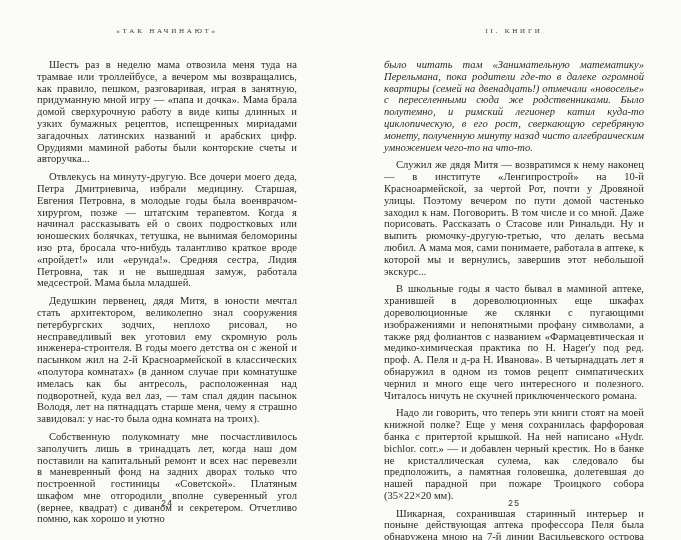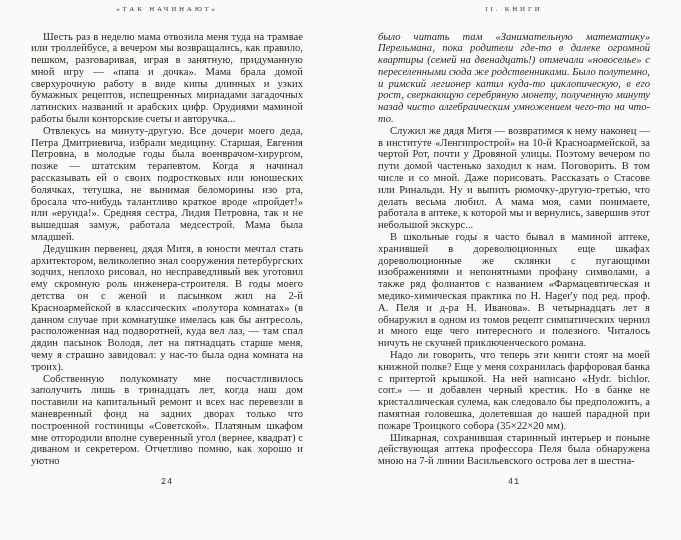--- a/index.html
+++ b/index.html
@@ -11,21 +11,20 @@
     height: 540px;
     background: #fafaf8;
     overflow: hidden;
     font-family: "Liberation Serif", serif;
   }
   .spread {
     position: relative;
     width: 681px;
     height: 495px;
     display: flex;
-    align-items: center;
   }
   .page {
     position: relative;
     width: 272px;
     height: 540px;
   }
   .page-left  { margin-left: 31px; }
   .page-right { margin-left: 75px; }
 
   .running-head {
@@ -43,21 +42,21 @@
     position: absolute;
     top: 53px;
     left: 0;
     right: 0;
     font-size: 10.6px;
     line-height: 11.8px;
     text-align: justify;
     color: #2c2a27;
   }
   .para {
-    margin: 0;
+    margin: 6px;
     text-indent: 12px;
   }
   .para.no-indent {
     text-indent: 0;
     font-style: italic;
   }
   .folio {
     position: absolute;
     top: 499px;
     left: 0;
@@ -89,16 +88,16 @@
   <div class="page page-right">
     <div class="running-head">II. КНИГИ</div>
     <div class="page-body">
 
     <p class="para no-indent">было читать там «Занимательную математику» Перельмана, пока родители где-то в далеке огромной квартиры (семей на двенадцать!) отмечали «новоселье» с переселенными сюда же родственниками. Было полутемно, и римский легионер катил куда-то циклопическую, в его рост, сверкающую серебряную монету, полученную минуту назад чисто алгебраическим умножением чего-то на что-то.</p>
         <p class="para">Служил же дядя Митя — возвратимся к нему наконец — в институте «Ленгипрострой» на 10-й Красноармейской, за чертой Рот, почти у Дровяной улицы. Поэтому вечером по пути домой частенько заходил к нам. Поговорить. В том числе и со мной. Даже порисовать. Рассказать о Стасове или Ринальди. Ну и выпить рюмочку-другую-третью, что делать весьма любил. А мама моя, сами понимаете, работала в аптеке, к которой мы и вернулись, завершив этот небольшой экскурс...</p>
         <p class="para">В школьные годы я часто бывал в маминой аптеке, хранившей в дореволюционных еще шкафах дореволюционные же склянки с пугающими изображениями и непонятными профану символами, а также ряд фолиантов с названием «Фармацевтическая и медико-химическая практика по H. Hager'у под ред. проф. А. Пеля и д-ра Н. Иванова». В четырнадцать лет я обнаружил в одном из томов рецепт симпатических чернил и много еще чего интересного и полезного. Читалось ничуть не скучней приключенческого романа.</p>
         <p class="para">Надо ли говорить, что теперь эти книги стоят на моей книжной полке? Еще у меня сохранилась фарфоровая банка с притертой крышкой. На ней написано «Hydr. bichlor. corr.» — и добавлен черный крестик. Но в банке не кристаллическая сулема, как следовало бы предположить, а памятная головешка, долетевшая до нашей парадной при пожаре Троицкого собора (35×22×20 мм).</p>
         <p class="para">Шикарная, сохранившая старинный интерьер и поныне действующая аптека профессора Пеля была обнаружена мною на 7-й линии Васильевского острова лет в шестна-</p>
       </div>
-    <div class="folio">41</div>
+    <div class="folio">25</div>
   </div>
 
 </div>
 
 </body></html>

